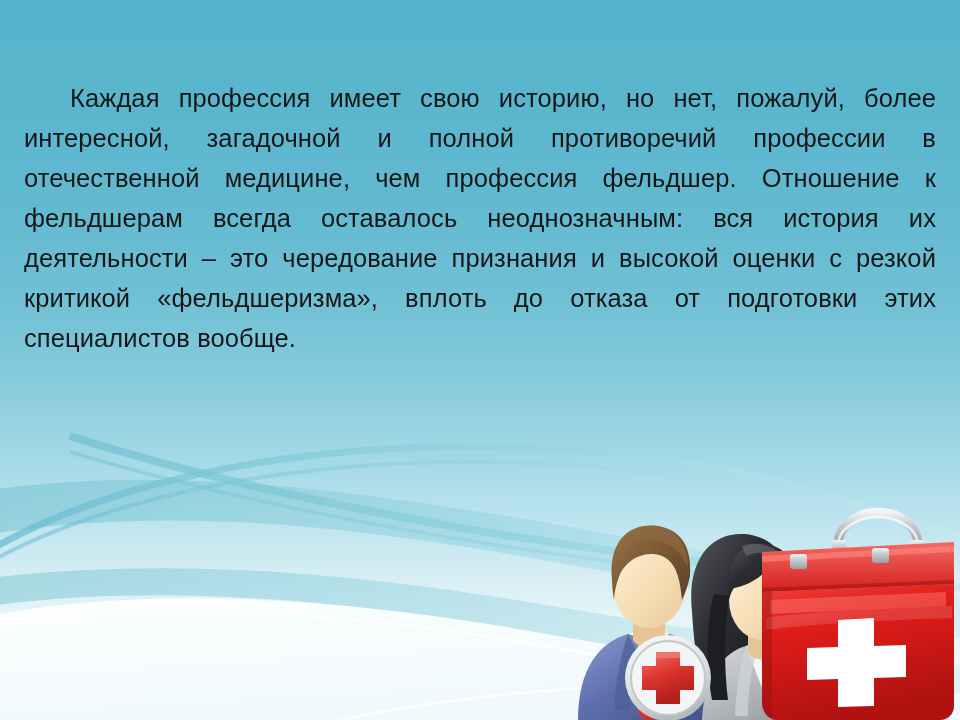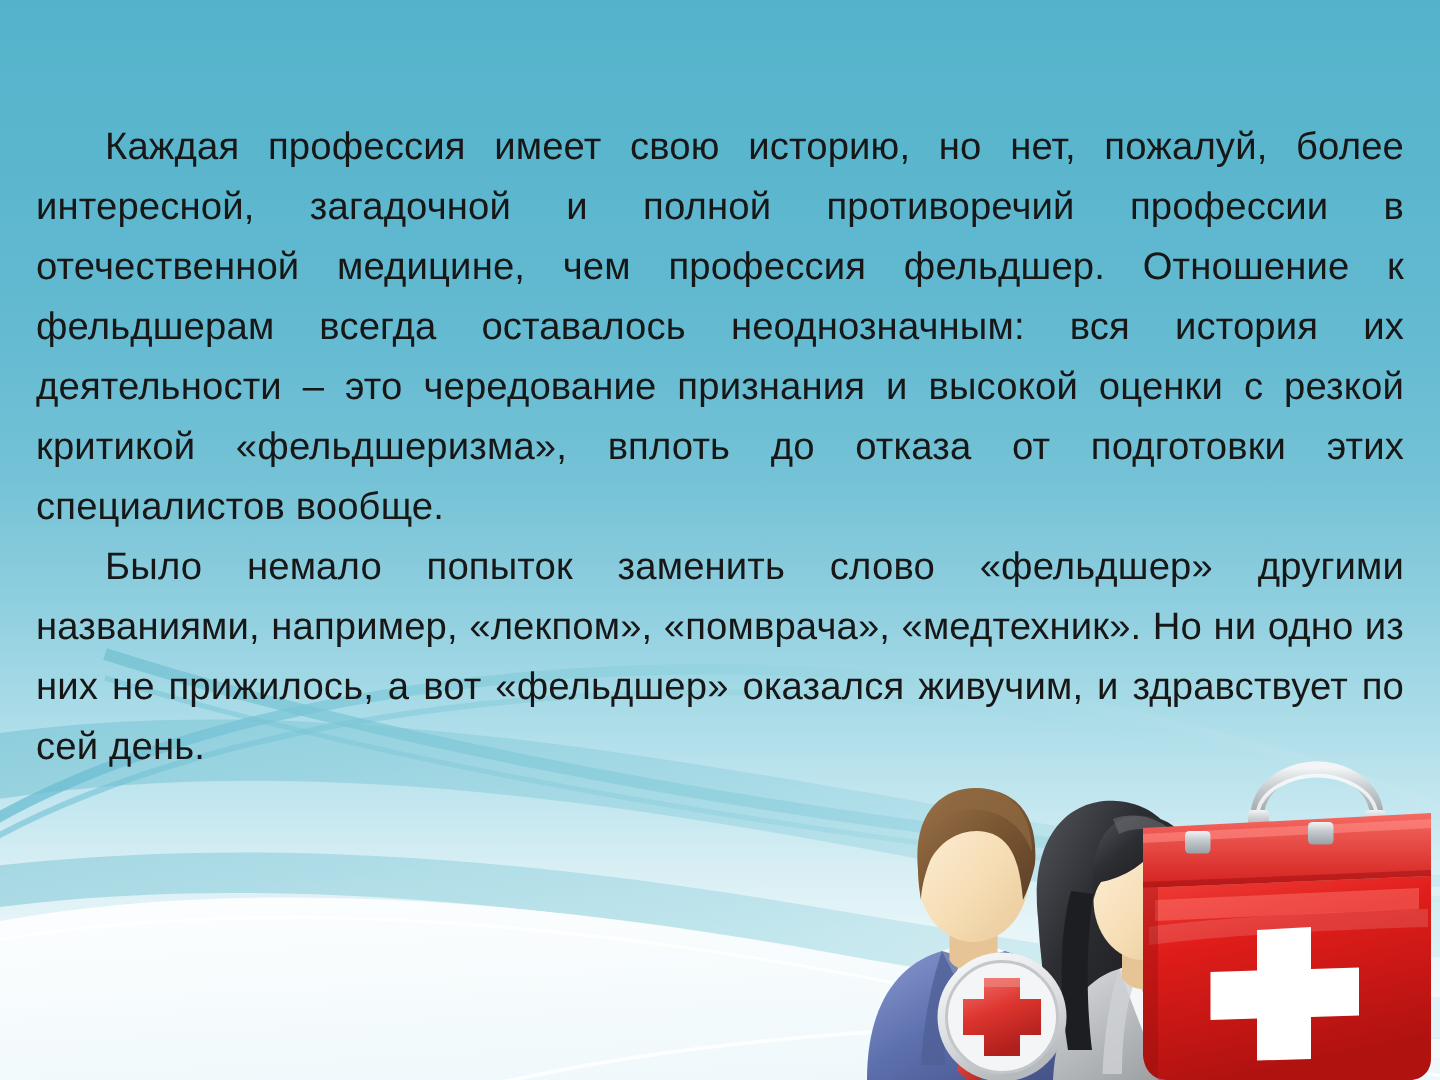--- a/index.html
+++ b/index.html
@@ -109,21 +109,20 @@
       <path d="M -10 186 C 160 152 380 170 600 214 C 760 246 880 268 970 276 L 970 300 L -10 300 Z" fill="url(#wgWhite)"></path>
       <path d="M -10 198 C 170 166 390 184 610 228 C 770 260 886 280 970 288" fill="none" stroke="#ffffff" stroke-width="2" opacity="0.9"></path>
 
       <path d="M 300 300 C 420 268 600 250 760 254" fill="none" stroke="#ffffff" stroke-width="2.5" opacity="0.85"></path>
       <path d="M 560 300 C 660 276 800 262 970 262" fill="none" stroke="#cfe9f0" stroke-width="1.6" opacity="0.7"></path>
     </svg>
   </div>
 
   <div class="text-body">
     <p>Каждая профессия имеет свою историю, но нет, пожалуй, более интересной, загадочной и полной противоречий профессии в отечественной медицине, чем профессия фельдшер. Отношение к фельдшерам всегда оставалось неоднозначным: вся история их деятельности – это чередование признания и высокой оценки с резкой критикой «фельдшеризма», вплоть до отказа от подготовки этих специалистов вообще.</p>
-    <p>Было немало попыток заменить слово «фельдшер» другими названиями, например, «лекпом», «помврача», «медтехник». Но ни одно из них не прижилось, а вот «фельдшер» оказался живучим, и здравствует по сей день.</p>
   </div>
 
   <div class="illustration">
     <svg width="394" height="220" viewBox="0 0 394 220" xmlns="http://www.w3.org/2000/svg">
       <defs>
         <linearGradient id="skinG" x1="0" y1="0" x2="1" y2="1">
           <stop offset="0" stop-color="#fdf0d8"></stop>
           <stop offset="0.55" stop-color="#f6ddb4"></stop>
           <stop offset="1" stop-color="#e8c99a"></stop>
         </linearGradient>

